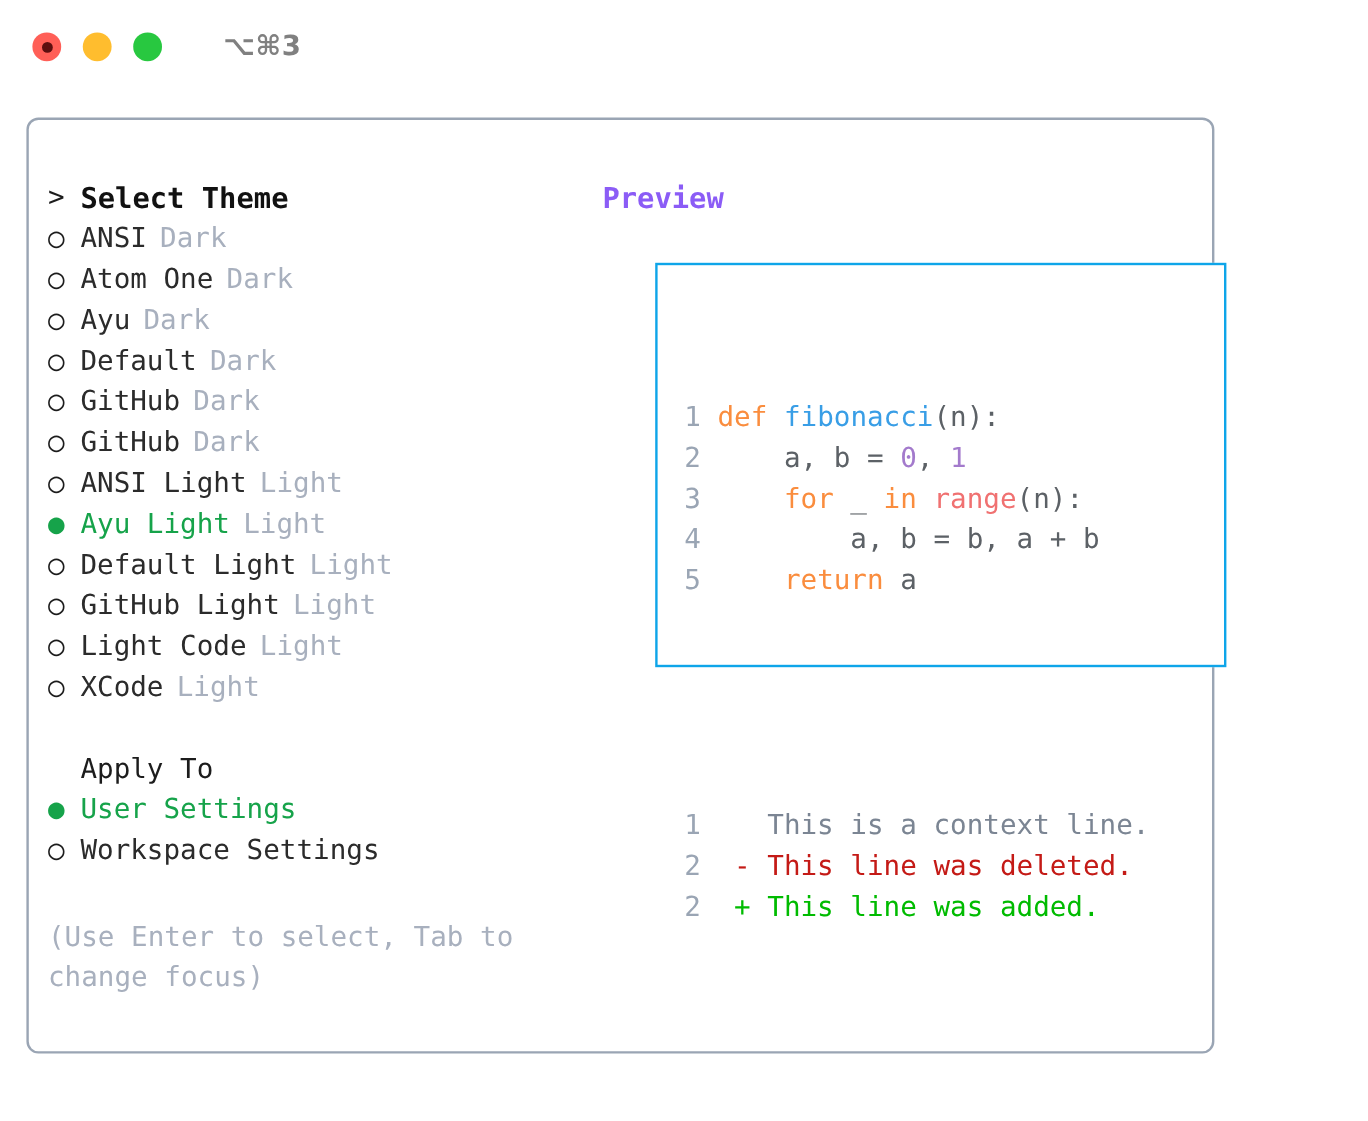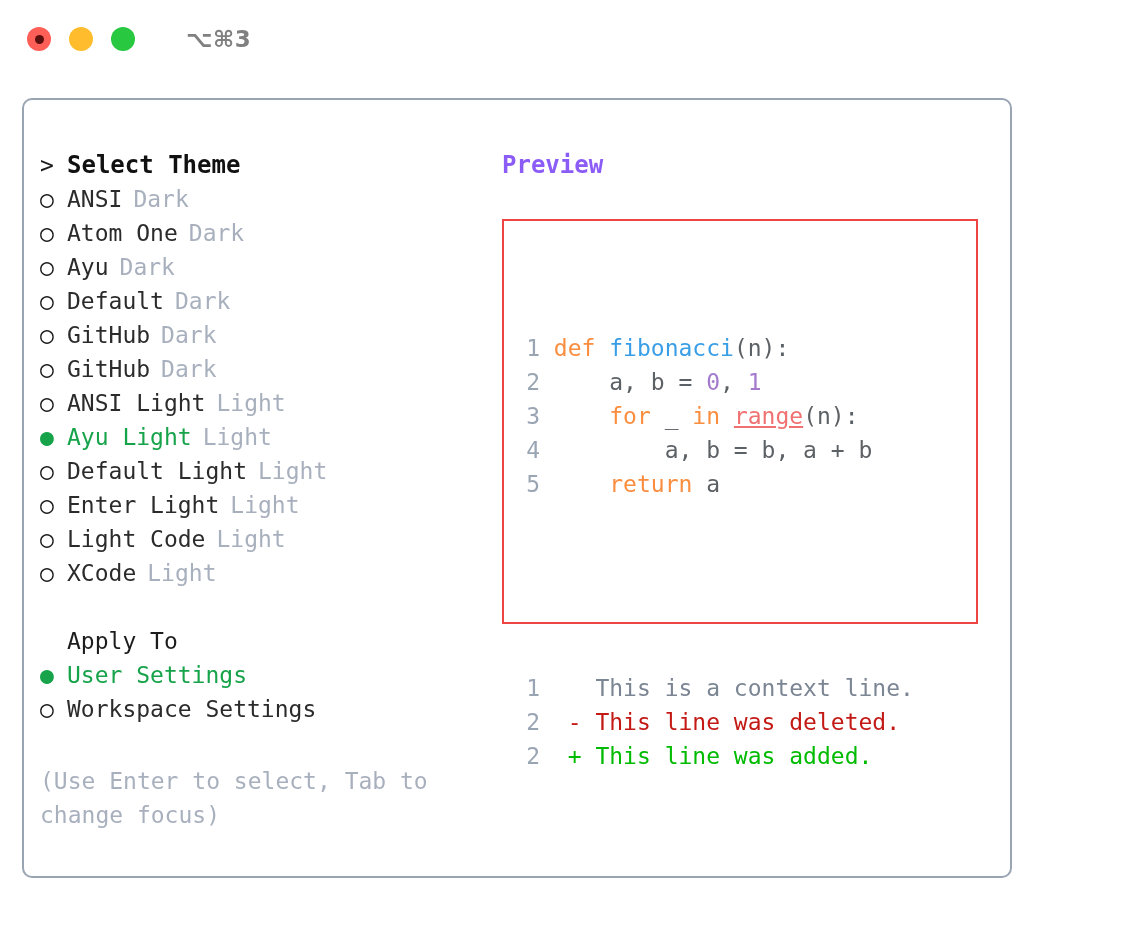--- a/index.html
+++ b/index.html
@@ -134,25 +134,26 @@
   }
   .preview-title {
     font-size: 24px;
     font-weight: 700;
     color: #8b5cf6;
     line-height: 34px;
   }
   .preview-box {
     margin-top: 37px;
     width: 476px;
-    height: 405px;
-    border: 2px solid #ef4444;
+    height: 337px;
+    border: 2px solid #0ea5e9;
     box-sizing: border-box;
     background: #ffffff;
     position: relative;
+    margin-left: 44px;
   }
   .code {
     position: absolute;
     left: 14px;
     top: 42px;
     font-size: 23px;
     line-height: 34px;
     white-space: pre;
   }
   .code-line { height: 34px; white-space: pre; }
@@ -161,21 +162,21 @@
     width: 22px;
     text-align: right;
     color: #9aa5b4;
   }
   .gap { height: 34px; }
 
   
   .kw   { color: #fa8d3e; }
   .fn   { color: #399ee6; }
   .num  { color: #a37acc; }
-  .bi   { color: #f07171; text-decoration: underline; }
+  .bi   { color: #f07171; }
   .pln  { color: #5c6166; }
   .ctx  { color: #7b8593; }
   .del  { color: #c41a16; }
   .add  { color: #00bb00; }
 </style>
 </head>
 <body>
 
 <div class="titlebar">
   <div class="traffic-lights">
@@ -201,21 +202,21 @@
       <div id="theme-list">
           <div class="row"><span class="prefix">○</span><span class="item-label">ANSI</span><span class="item-tag">Dark</span></div>
           <div class="row"><span class="prefix">○</span><span class="item-label">Atom One</span><span class="item-tag">Dark</span></div>
           <div class="row"><span class="prefix">○</span><span class="item-label">Ayu</span><span class="item-tag">Dark</span></div>
           <div class="row"><span class="prefix">○</span><span class="item-label">Default</span><span class="item-tag">Dark</span></div>
           <div class="row"><span class="prefix">○</span><span class="item-label">GitHub</span><span class="item-tag">Dark</span></div>
           <div class="row"><span class="prefix">○</span><span class="item-label">GitHub</span><span class="item-tag">Dark</span></div>
           <div class="row"><span class="prefix">○</span><span class="item-label">ANSI Light</span><span class="item-tag">Light</span></div>
           <div class="row"><span class="prefix gr">●</span><span class="item-label sel">Ayu Light</span><span class="item-tag">Light</span></div>
           <div class="row"><span class="prefix">○</span><span class="item-label">Default Light</span><span class="item-tag">Light</span></div>
-          <div class="row"><span class="prefix">○</span><span class="item-label">Enter Light</span><span class="item-tag">Light</span></div>
+          <div class="row"><span class="prefix">○</span><span class="item-label">GitHub Light</span><span class="item-tag">Light</span></div>
           <div class="row"><span class="prefix">○</span><span class="item-label">Light Code</span><span class="item-tag">Light</span></div>
           <div class="row"><span class="prefix">○</span><span class="item-label">XCode</span><span class="item-tag">Light</span></div>
         </div>
 
       <div class="spacer"></div>
 
       <div class="row">
         <span class="prefix empty">·</span>
         <span class="section-hdr">Apply To</span>
       </div>

